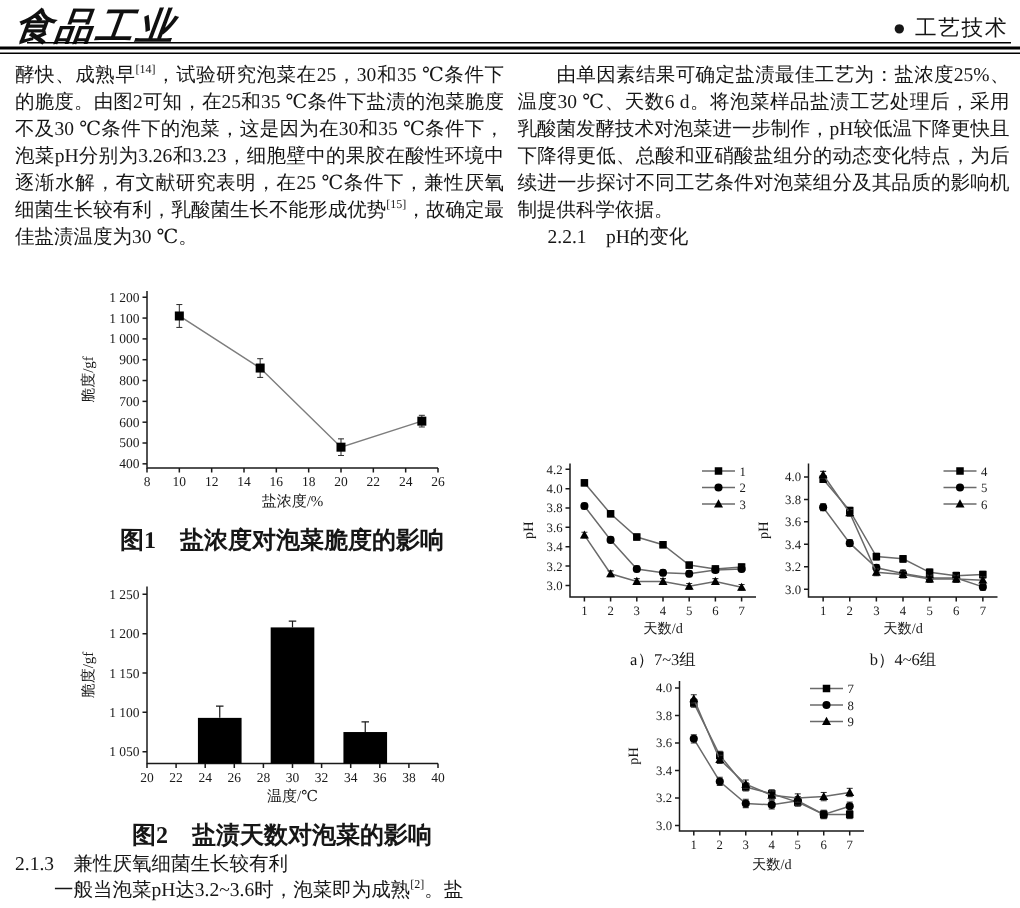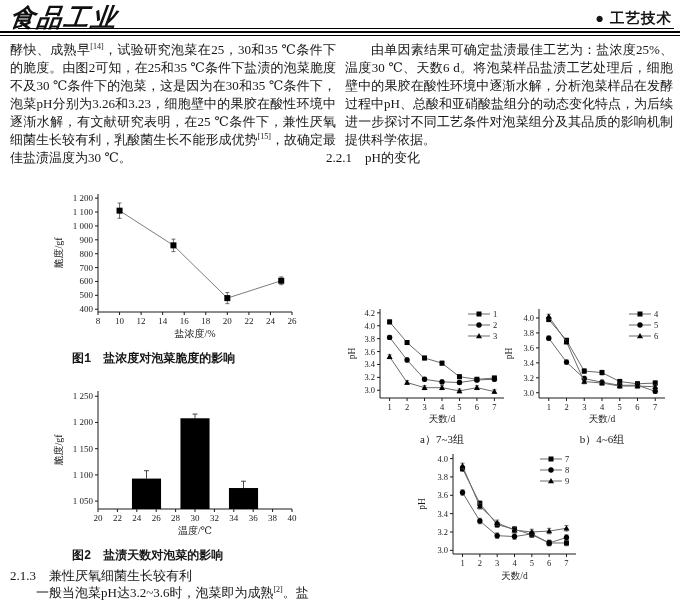--- a/index.html
+++ b/index.html
@@ -3,49 +3,49 @@
 <meta charset="utf-8">
 <style>
   *{margin:0;padding:0;box-sizing:border-box}
   html,body{background:#ffffff}
   .page{position:relative;width:680px;height:605px;background:#fff;overflow:hidden;
         font-family:"Liberation Serif","DejaVu Serif",serif;color:#161616}
 
   
   .logo{position:absolute;left:10px;top:1px;font-size:25px;font-weight:bold;font-style:italic;
         letter-spacing:2px;transform:skewX(-7deg);color:#101010}
-  .section-label{position:absolute;right:8px;top:9px;font-size:14.5px;font-weight:bold;
+  .section-label{position:absolute;right:8px;top:9px;font-size:14.5px;font-weight:normal;
         font-family:"Liberation Sans","DejaVu Sans",sans-serif;letter-spacing:1px}
   .rule-thin{position:absolute;left:18px;right:6px;top:28px;height:1px;background:#000}
   .rule-double{position:absolute;left:0;right:0;top:31px;height:5px;
         border-top:2.5px solid #000;border-bottom:1.2px solid #000}
 
   
   .body-text{position:absolute;width:326px;font-size:13px;line-height:18px;text-align:justify}
   .body-text sup{font-size:8px;line-height:0}
   .indent{text-indent:2em}
   .heading{position:absolute;font-size:13px;line-height:17px}
 
   #p-left1{left:10px;top:41px}
   #h-213{left:10px;top:567px}
   #p-left2{left:10px;top:584px}
   #p-right1{left:345px;top:41px;width:328px}
-  #h-221{left:326px;top:149px}
+  #h-221{left:365px;top:149px}
   #p-right2{left:345px;top:166px;width:328px}
 
   
   .fig{position:absolute;display:block}
   .chart{line-height:0}
   .fig1{left:52px;top:186px;width:252px}
   .fig2{left:52px;top:383px;width:252px}
   .figA{left:346px;top:303px;width:166px}
   .figB{left:503px;top:303px;width:172px}
   .figC{left:415px;top:448px;width:185px}
-  .figcap{font-family:Liberation Mono, monospace;
-          font-weight:bold;font-size:12px;margin-top:2px;padding-left:20px;white-space:nowrap}
+  .figcap{text-align:center;font-family:Liberation Serif, serif;
+          font-weight:bold;font-size:16px;margin-top:2px;padding-left:20px;white-space:nowrap}
   .subcap{text-align:center;font-size:11px;margin-top:1px;white-space:nowrap}
   .figA .subcap,.figB .subcap{padding-left:26px}
   .figC .subcap{padding-left:14px}
   svg text{font-family:"Liberation Serif","DejaVu Serif",serif}
 </style>
 </head>
 <body>
 
 <div class="page">
 
@@ -169,21 +169,21 @@
           <line x1="191.5" y1="105.02222222222223" x2="191.5" y2="98.20444444444445" stroke="#1a1a1a" stroke-width="0.8"></line>
           <line x1="189" y1="98.20444444444445" x2="194" y2="98.20444444444445" stroke="#1a1a1a" stroke-width="0.8"></line>
         </svg></div>
     <figcaption class="figcap">图2　盐渍天数对泡菜的影响</figcaption>
   </figure>
 
   <h3 id="h-213" class="heading" style="font-weight:normal">2.1.3　兼性厌氧细菌生长较有利</h3>
 
   <p id="p-left2" class="body-text indent"><span>一般当泡菜pH达3.2~3.6时，泡菜即为成熟</span><sup>[2]</sup><span>。盐</span></p>
 
-  <p id="p-right1" class="body-text indent"><span>由单因素结果可确定盐渍最佳工艺为：盐浓度25%、温度30 ℃、天数6 d。将泡菜样品盐渍工艺处理后，细胞壁中的果胶在酸性环境中逐渐水解，分析泡菜样品在发酵过程中pH、总酸和亚硝酸盐组分的动态变化特点，为后续进一步探讨不同工艺条件对泡菜组分及其品质的影响机制提供科学依据。</span></p>
+  <p id="p-right1" class="body-text indent"><span>由单因素结果可确定盐渍最佳工艺为：盐浓度25%、温度30 ℃、天数6 d。将泡菜样品盐渍工艺处理后，采用乳酸菌发酵技术对泡菜进一步制作，pH较低温下降更快且下降得更低、总酸和亚硝酸盐组分的动态变化特点，为后续进一步探讨不同工艺条件对泡菜组分及其品质的影响机制提供科学依据。</span></p>
 
   <h3 id="h-221" class="heading" style="font-weight:normal">2.2.1　pH的变化</h3>
 
 
   <figure class="fig figA">
     <div class="chart"><svg width="166" height="128" viewBox="0 0 166 128">
           <path d="M34,6 L34,95 L158,95" fill="none" stroke="#1a1a1a" stroke-width="1"></path>
           <line x1="31" y1="87.26086956521739" x2="34" y2="87.26086956521739" stroke="#1a1a1a" stroke-width="1"></line>
           <text x="29" y="90.26086956521739" text-anchor="end" font-size="8.5" fill="#1a1a1a">3.0</text>
           <line x1="31" y1="74.36231884057969" x2="34" y2="74.36231884057969" stroke="#1a1a1a" stroke-width="1"></line>

